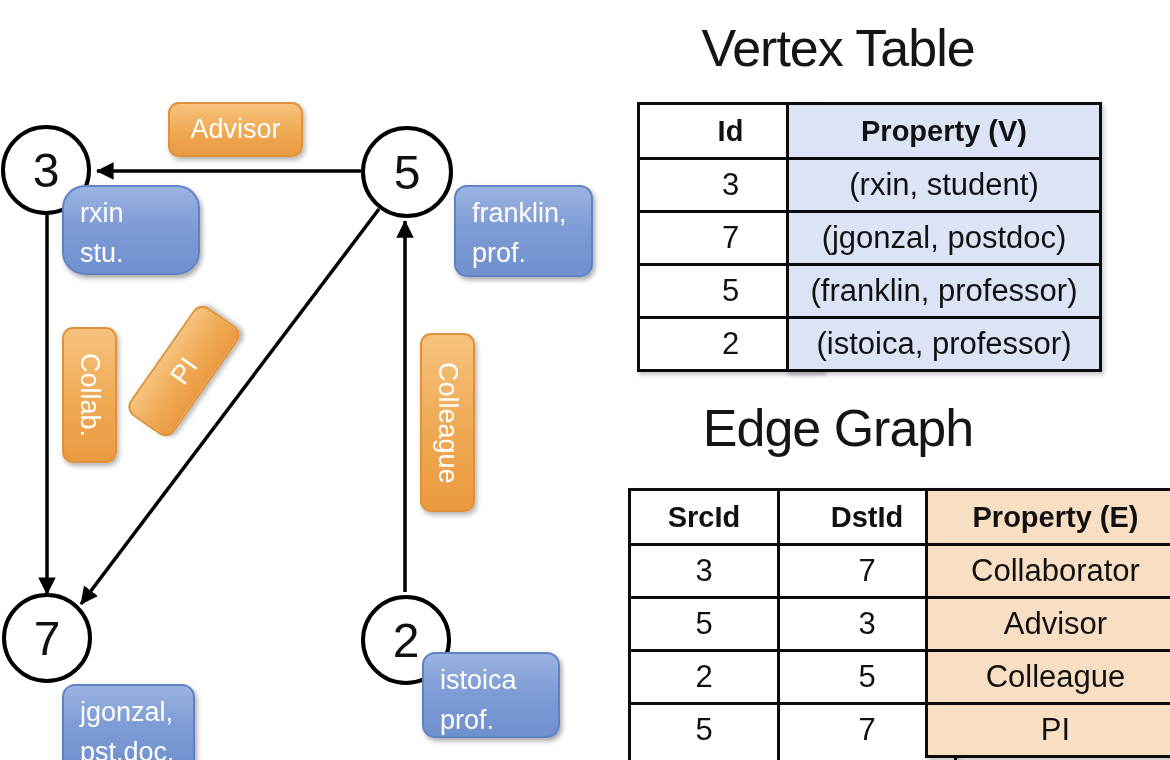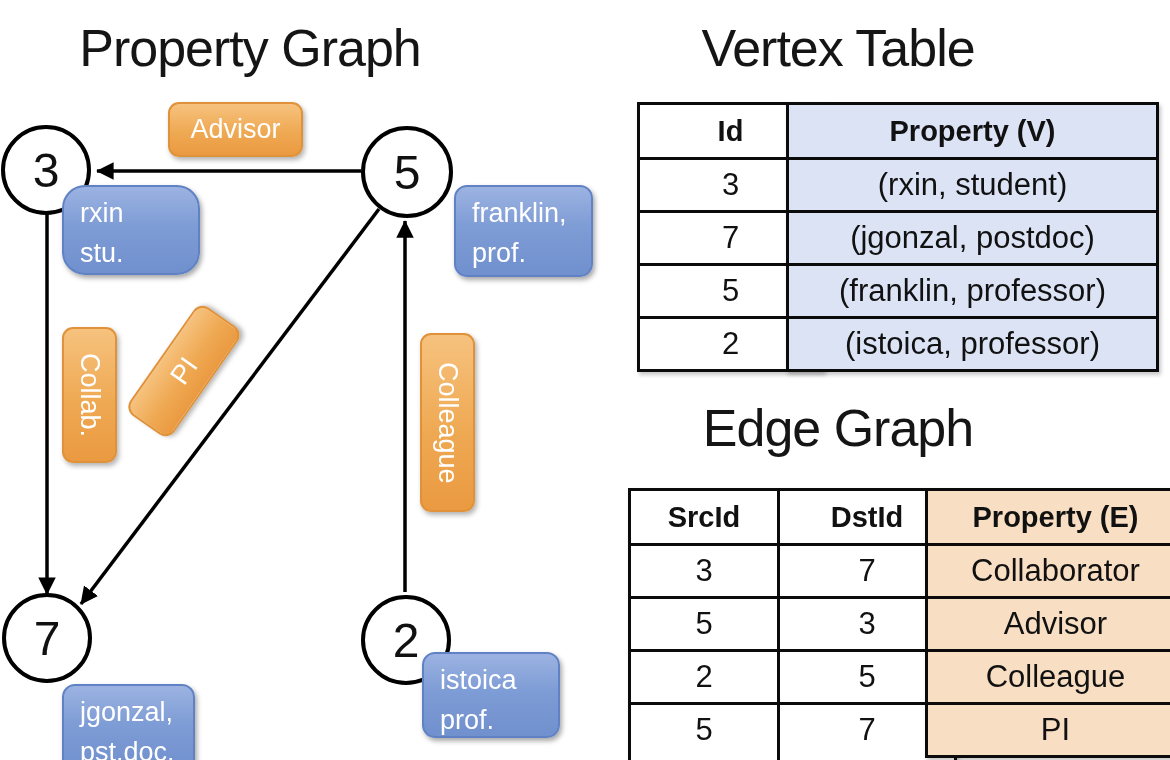--- a/index.html
+++ b/index.html
@@ -100,33 +100,32 @@
   </div>
   <div class="blue-box" style="left:62px;top:652px;width:133px;height:88px;margin-top:32px;">
     <div>jgonzal,</div>
     <div>pst.doc.</div>
   </div>
   <div class="blue-box" style="left:422px;top:652px;width:138px;height:86px;">
     <div>istoica</div>
     <div>prof.</div>
   </div>
 
-  <div class="title" style="left:0;top:18px;width:500px;">Property Graph</div>
   <div class="title" style="left:588px;top:18px;width:500px;">Vertex Table</div>
   <div class="title" style="left:588px;top:398px;width:500px;">Edge Graph</div>
 
   <div class="tcol stack" style="left:593px;top:102px;width:187px;height:270px;margin-left:44px;">
     <div class="tcell th">Id</div>
     <div class="tcell">3</div>
     <div class="tcell">7</div>
     <div class="tcell">5</div>
     <div class="tcell">2</div>
   </div>
 
-  <div class="tcol stack fill-blue" style="left:786px;top:102px;width:373px;height:270px;">
+  <div class="tcol stack fill-blue" style="left:786px;top:102px;width:316px;height:270px;">
     <div class="tcell th fill-blue">Property (V)</div>
     <div class="tcell fill-blue">(rxin, student)</div>
     <div class="tcell fill-blue">(jgonzal, postdoc)</div>
     <div class="tcell fill-blue">(franklin, professor)</div>
     <div class="tcell fill-blue">(istoica, professor)</div>
   </div>
 
   <div class="tcol idsblock" style="left:588px;top:488px;width:329px;height:307px;margin-left:40px;">
     <div class="subcol stack" style="width:146px;">
       <div class="tcell th">SrcId</div>

